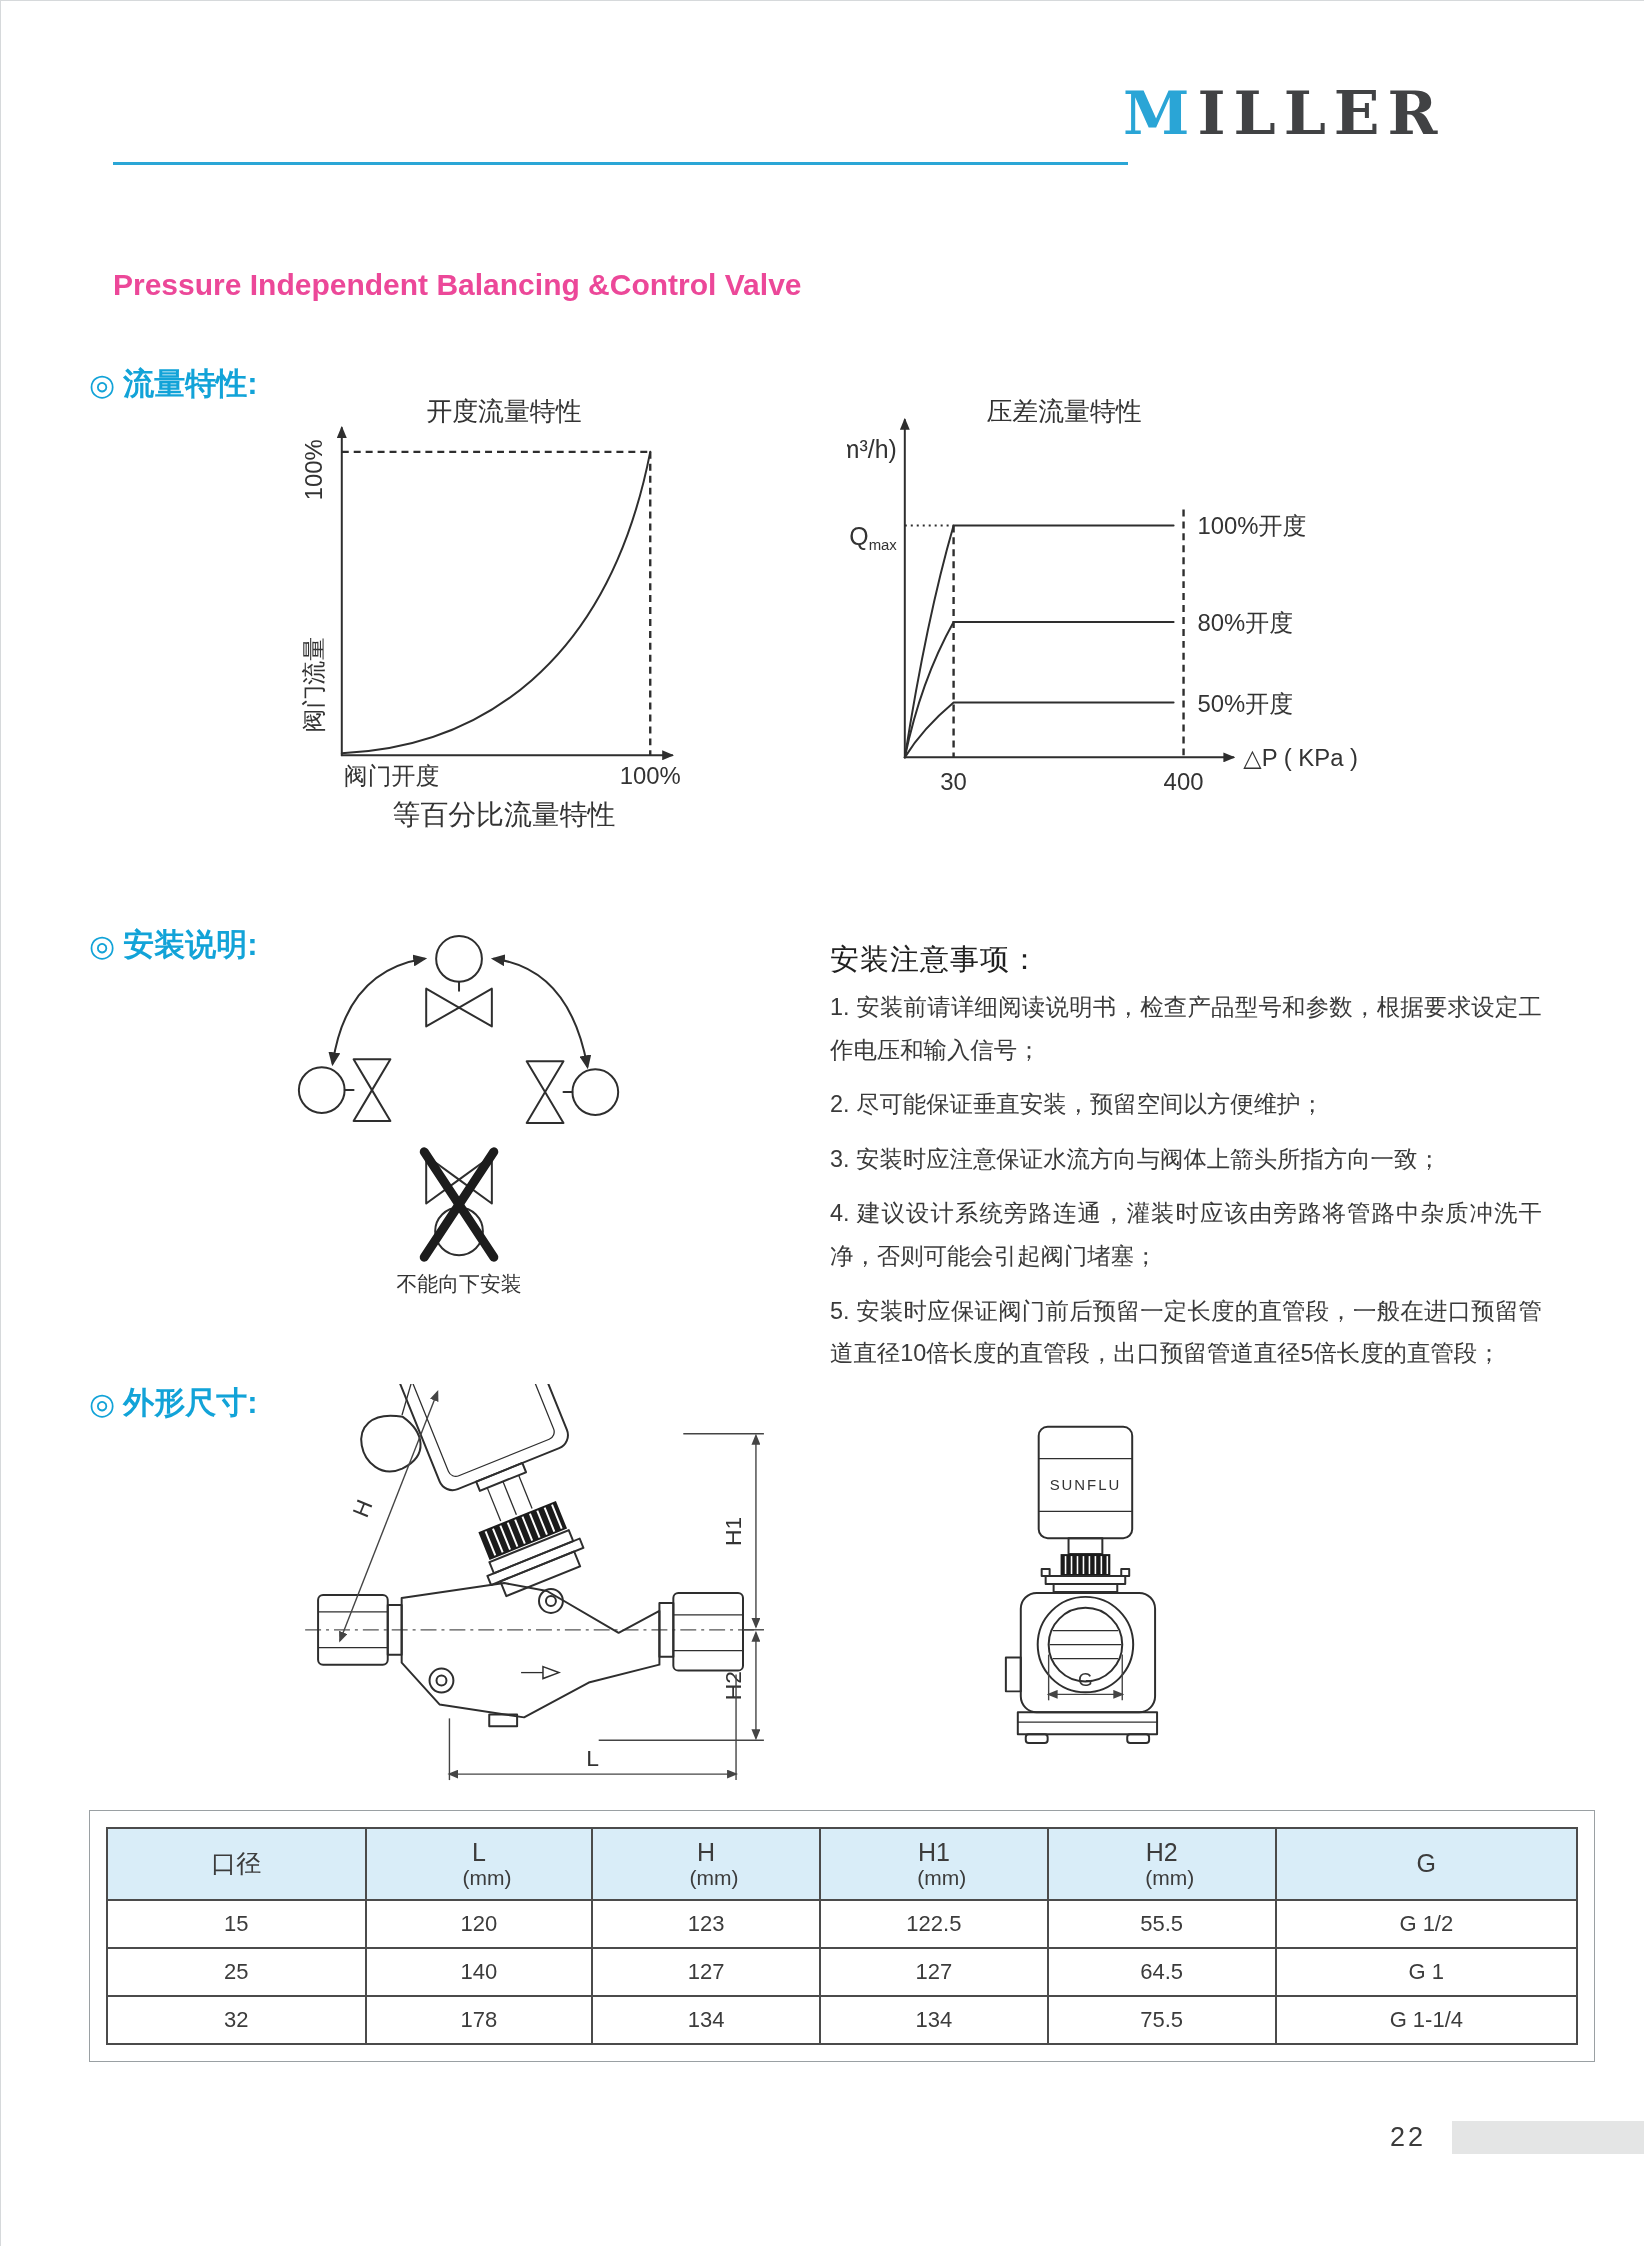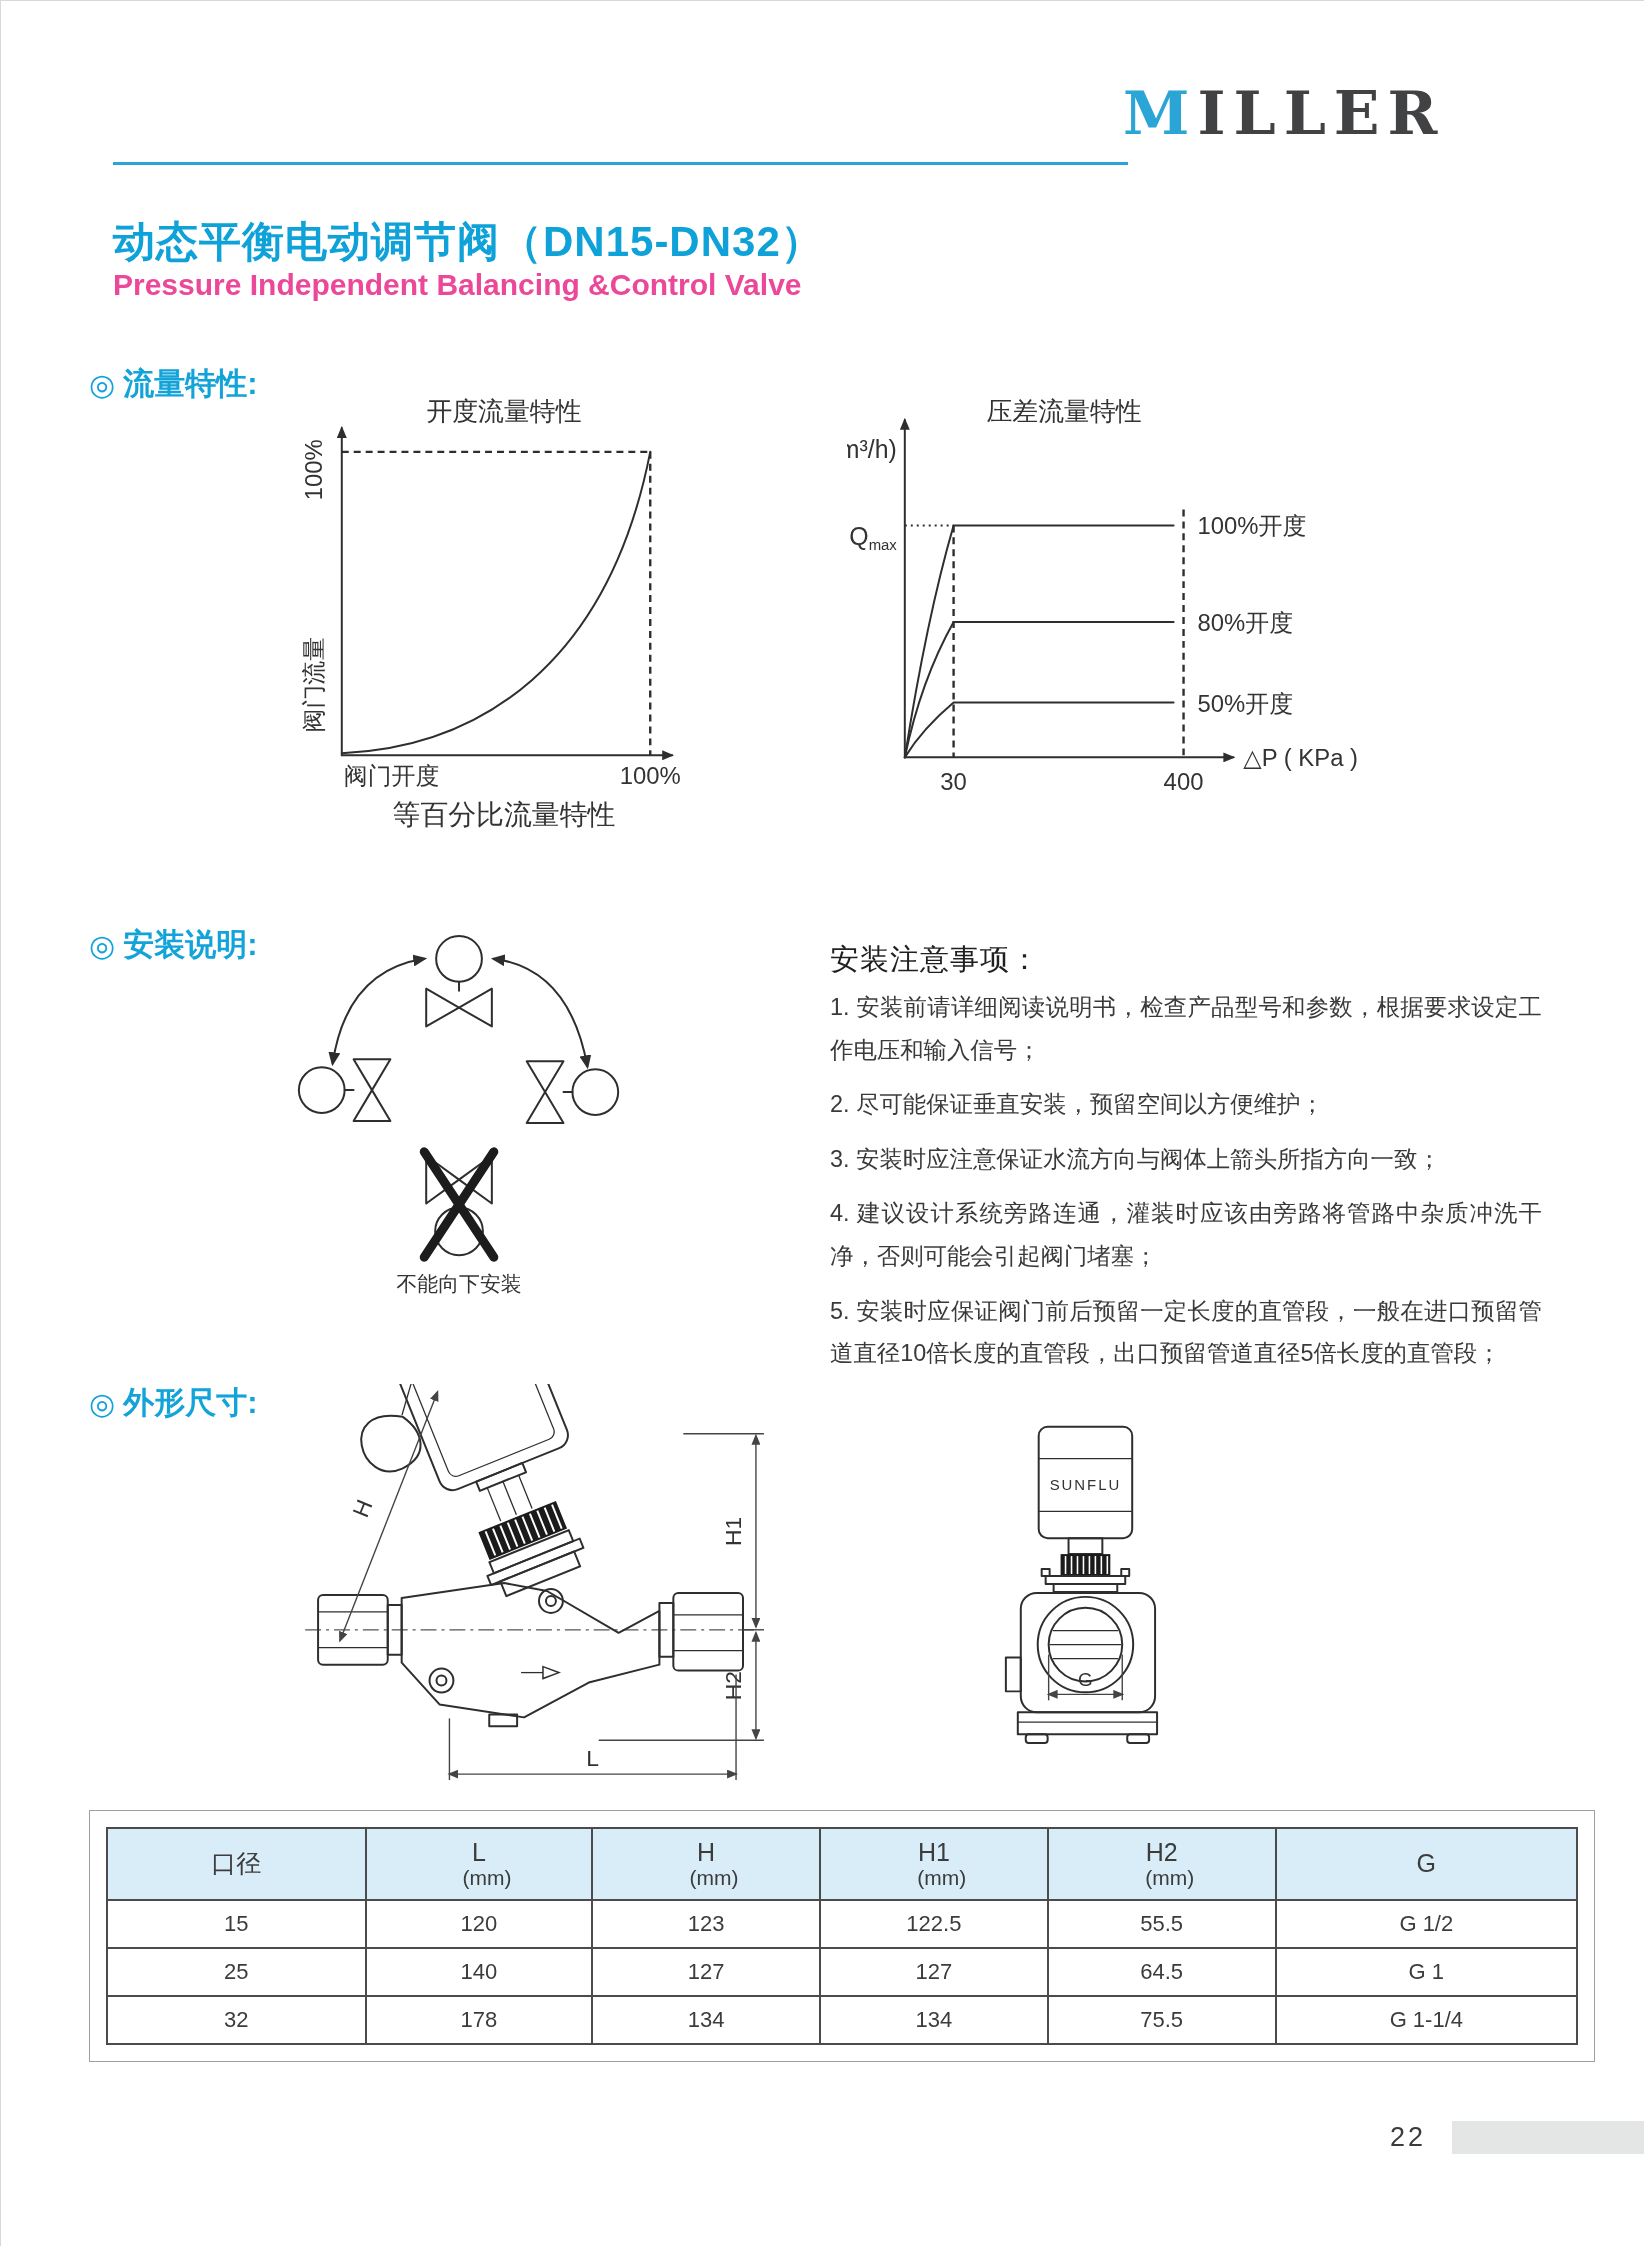--- a/index.html
+++ b/index.html
@@ -38,21 +38,20 @@
   .pagenum{left:1389px;top:2121px;font-size:27px;color:#3c3c3c;letter-spacing:3px;}
   .footbar{left:1451px;top:2120px;width:194px;height:33px;background:#e4e5e5;}
 </style>
 </head>
 <body>
 
 <div class="page">
 
   <div class="abs rule"></div>
   <div class="abs logo"><span class="m">M</span><span>ILLER</span></div>
-  <div class="abs title-zh">动态平衡电动调节阀（DN15-DN32）</div>
   <div class="abs title-en">Pressure Independent Balancing &amp;Control Valve</div>
 
   <div class="abs sec" style="left:88px;top:362px;">
     <span class="bullet">◎</span>
     <span>流量特性:</span>
   </div>
 
   <svg class="abs" style="left:299px;top:393px;" width="398" height="443" viewBox="0 0 400 445">
     <defs>
       <marker id="ar1" markerWidth="12" markerHeight="10" refX="10" refY="5" orient="auto" markerUnits="userSpaceOnUse">

